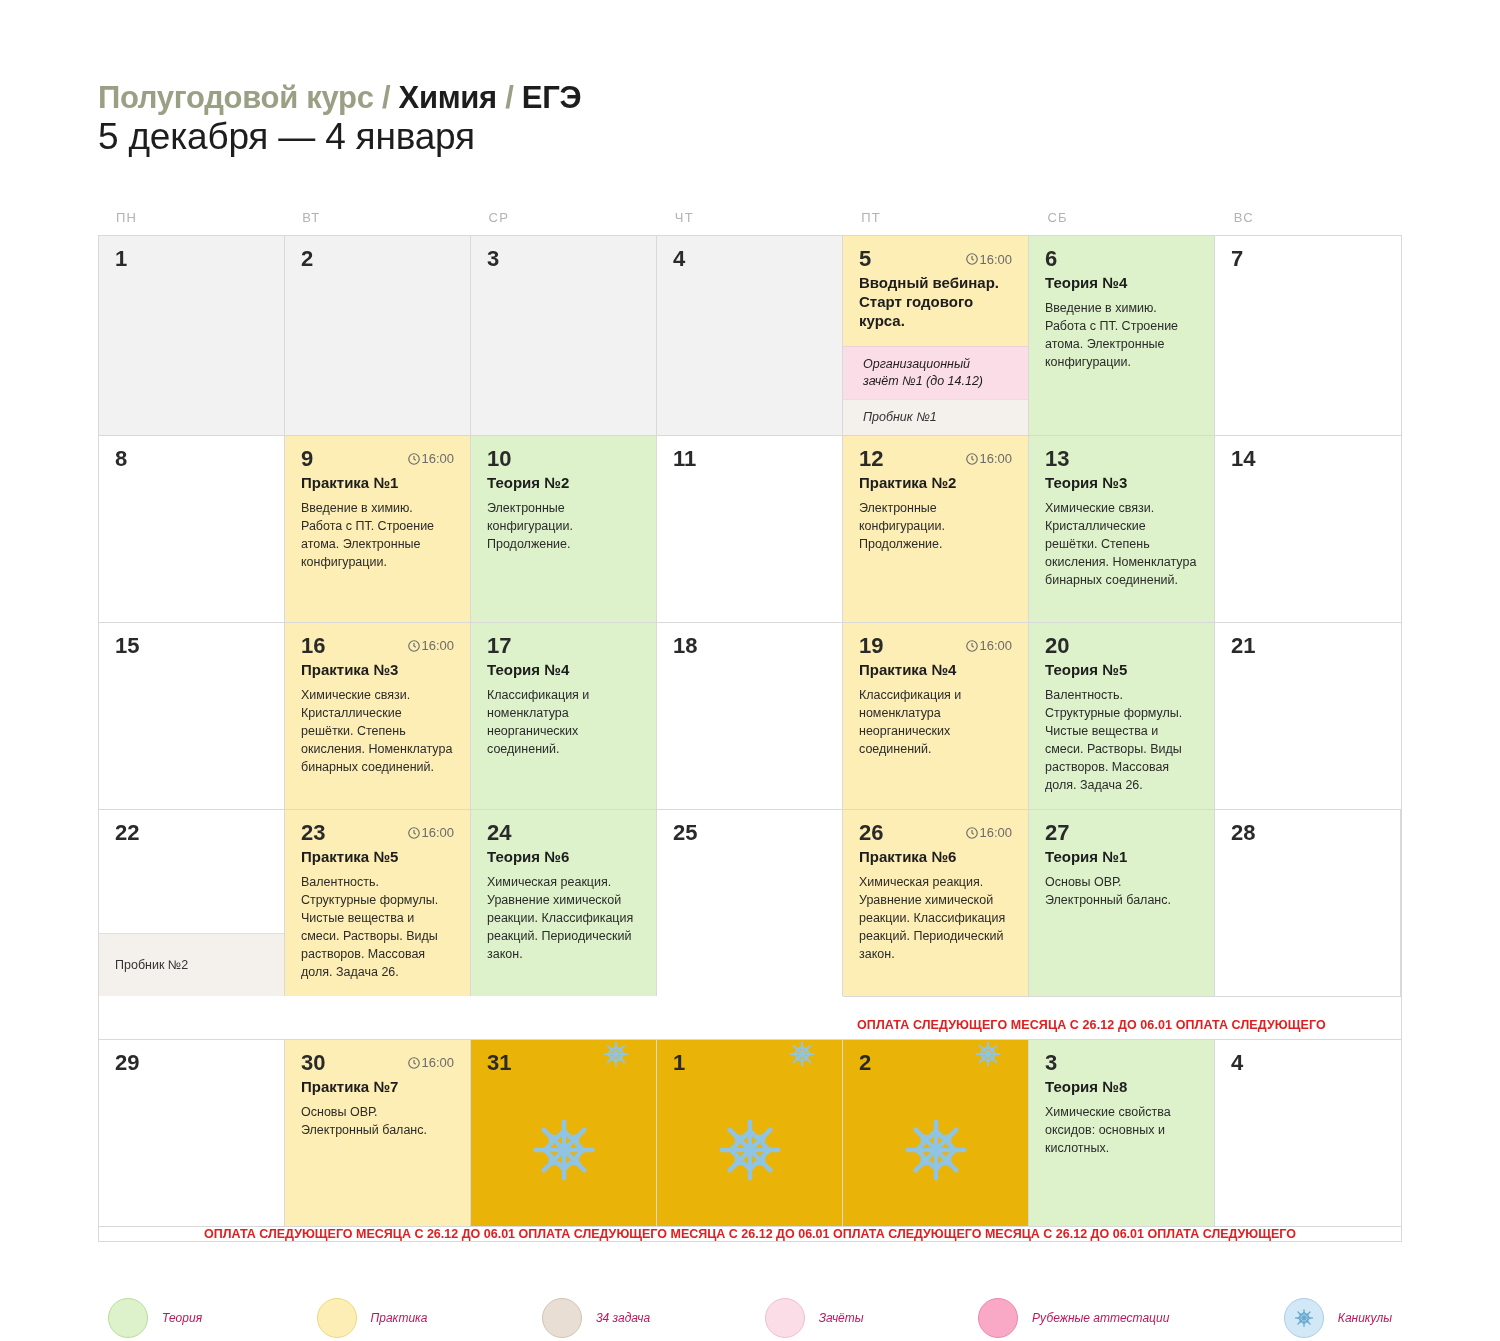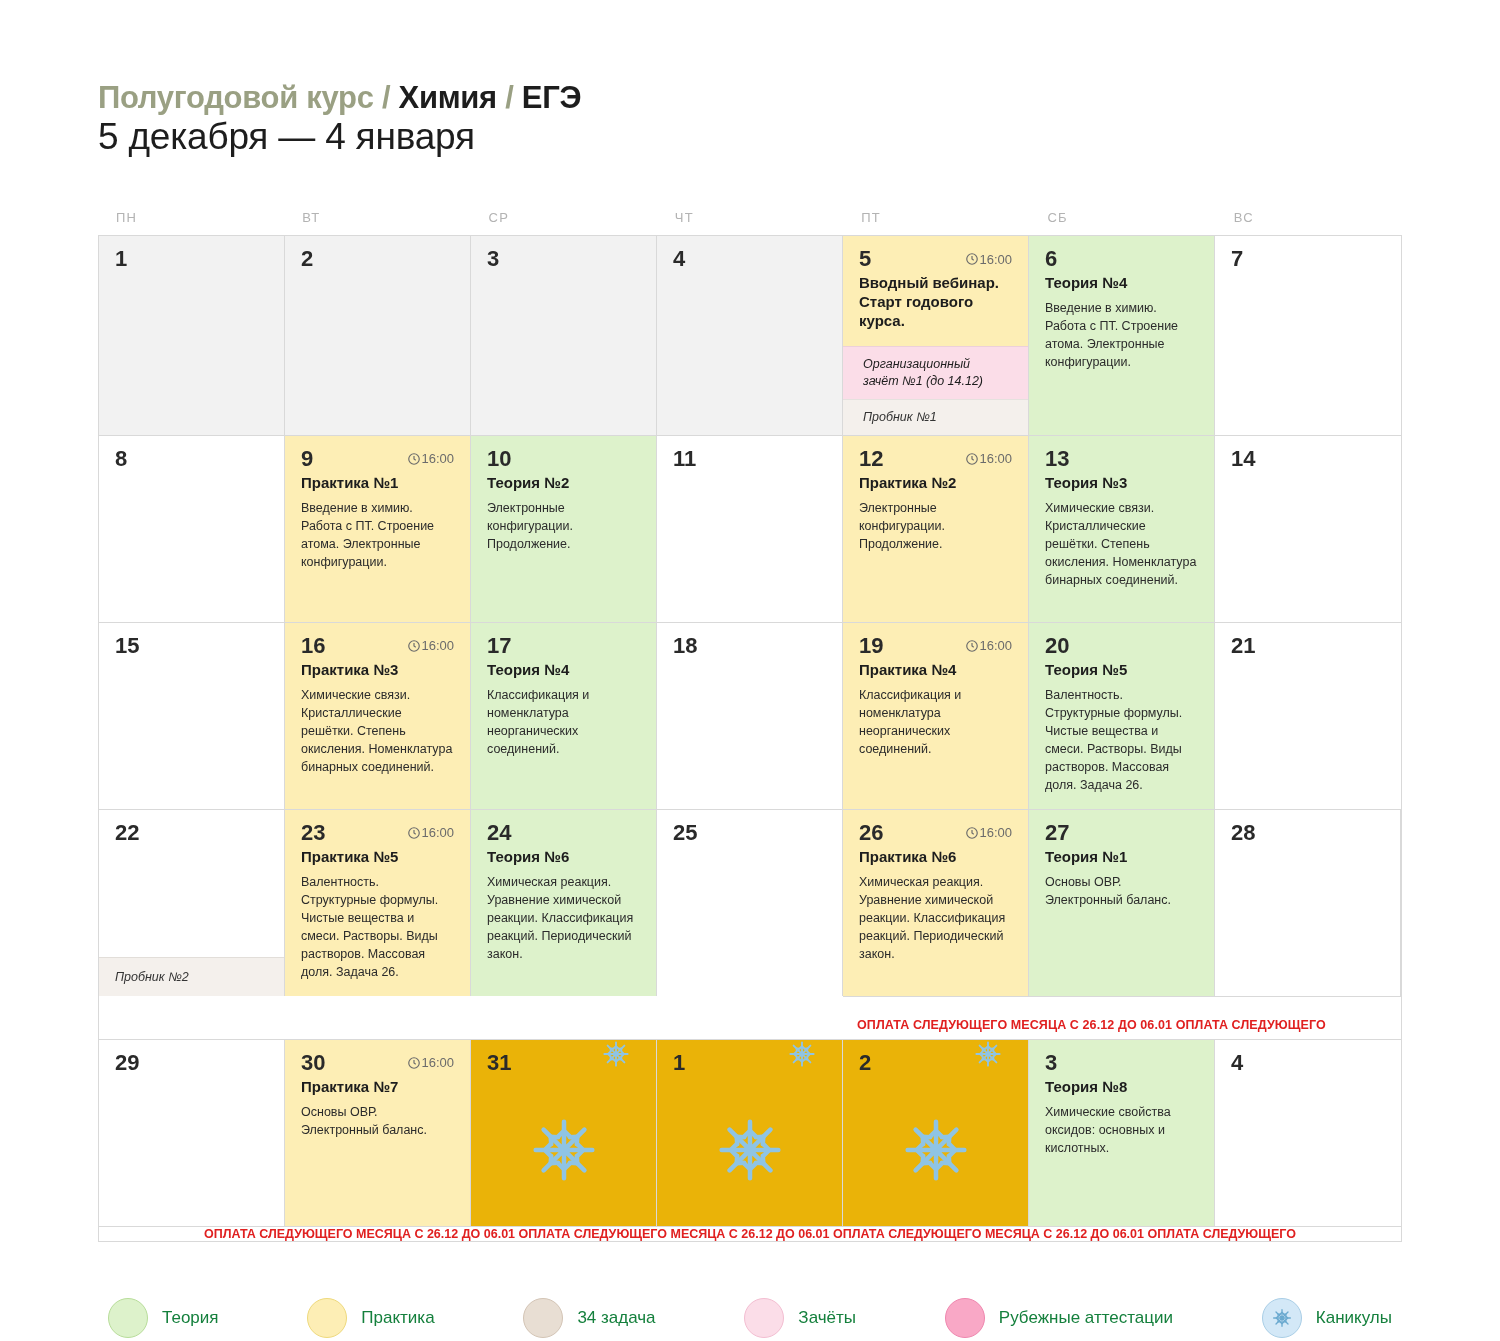--- a/index.html
+++ b/index.html
@@ -121,23 +121,22 @@
     font-style: italic;
     line-height: 1.35;
     border-top: 1px solid rgba(0,0,0,0.06);
   }
   .sub-zachet { background: #fbdde8; font-style: italic; }
   .sub-probnik { background: #f4f0ec; font-style: italic; color: #333; }
 
   .probnik-bottom {
     margin-top: auto;
     background: #f4f0ec;
-    padding: 12px 16px;
+    padding: 24px 16px;
     font-size: 12.5px;
-    font-style: italic;
     color: #333;
     border-top: 1px solid #e2ded9;
   }
   .spacer { flex: 1; }
 
   
   .pay-banner {
     grid-column: 5 / span 3;
     border-top: 1px solid #d9d9d9;
     background: #ffffff;
@@ -190,22 +189,23 @@
   .dot {
     width: 38px; height: 38px;
     border-radius: 50%;
     display: inline-block;
     flex: none;
     display: flex;
     align-items: center;
     justify-content: center;
   }
   .legend-label {
-    font-size: 17px;
-    color: #15803d;
+    font-size: 12px;
+    color: #be185d;
+    font-style: italic;
   }
 </style>
 </head>
 <body>
 
 <div class="page">
 
   <div class="header">
     <div class="title">
       <span class="muted">Полугодовой курс</span><span class="sep"> / </span><span class="strong">Химия</span><span class="sep"> / </span><span class="strong">ЕГЭ</span>

